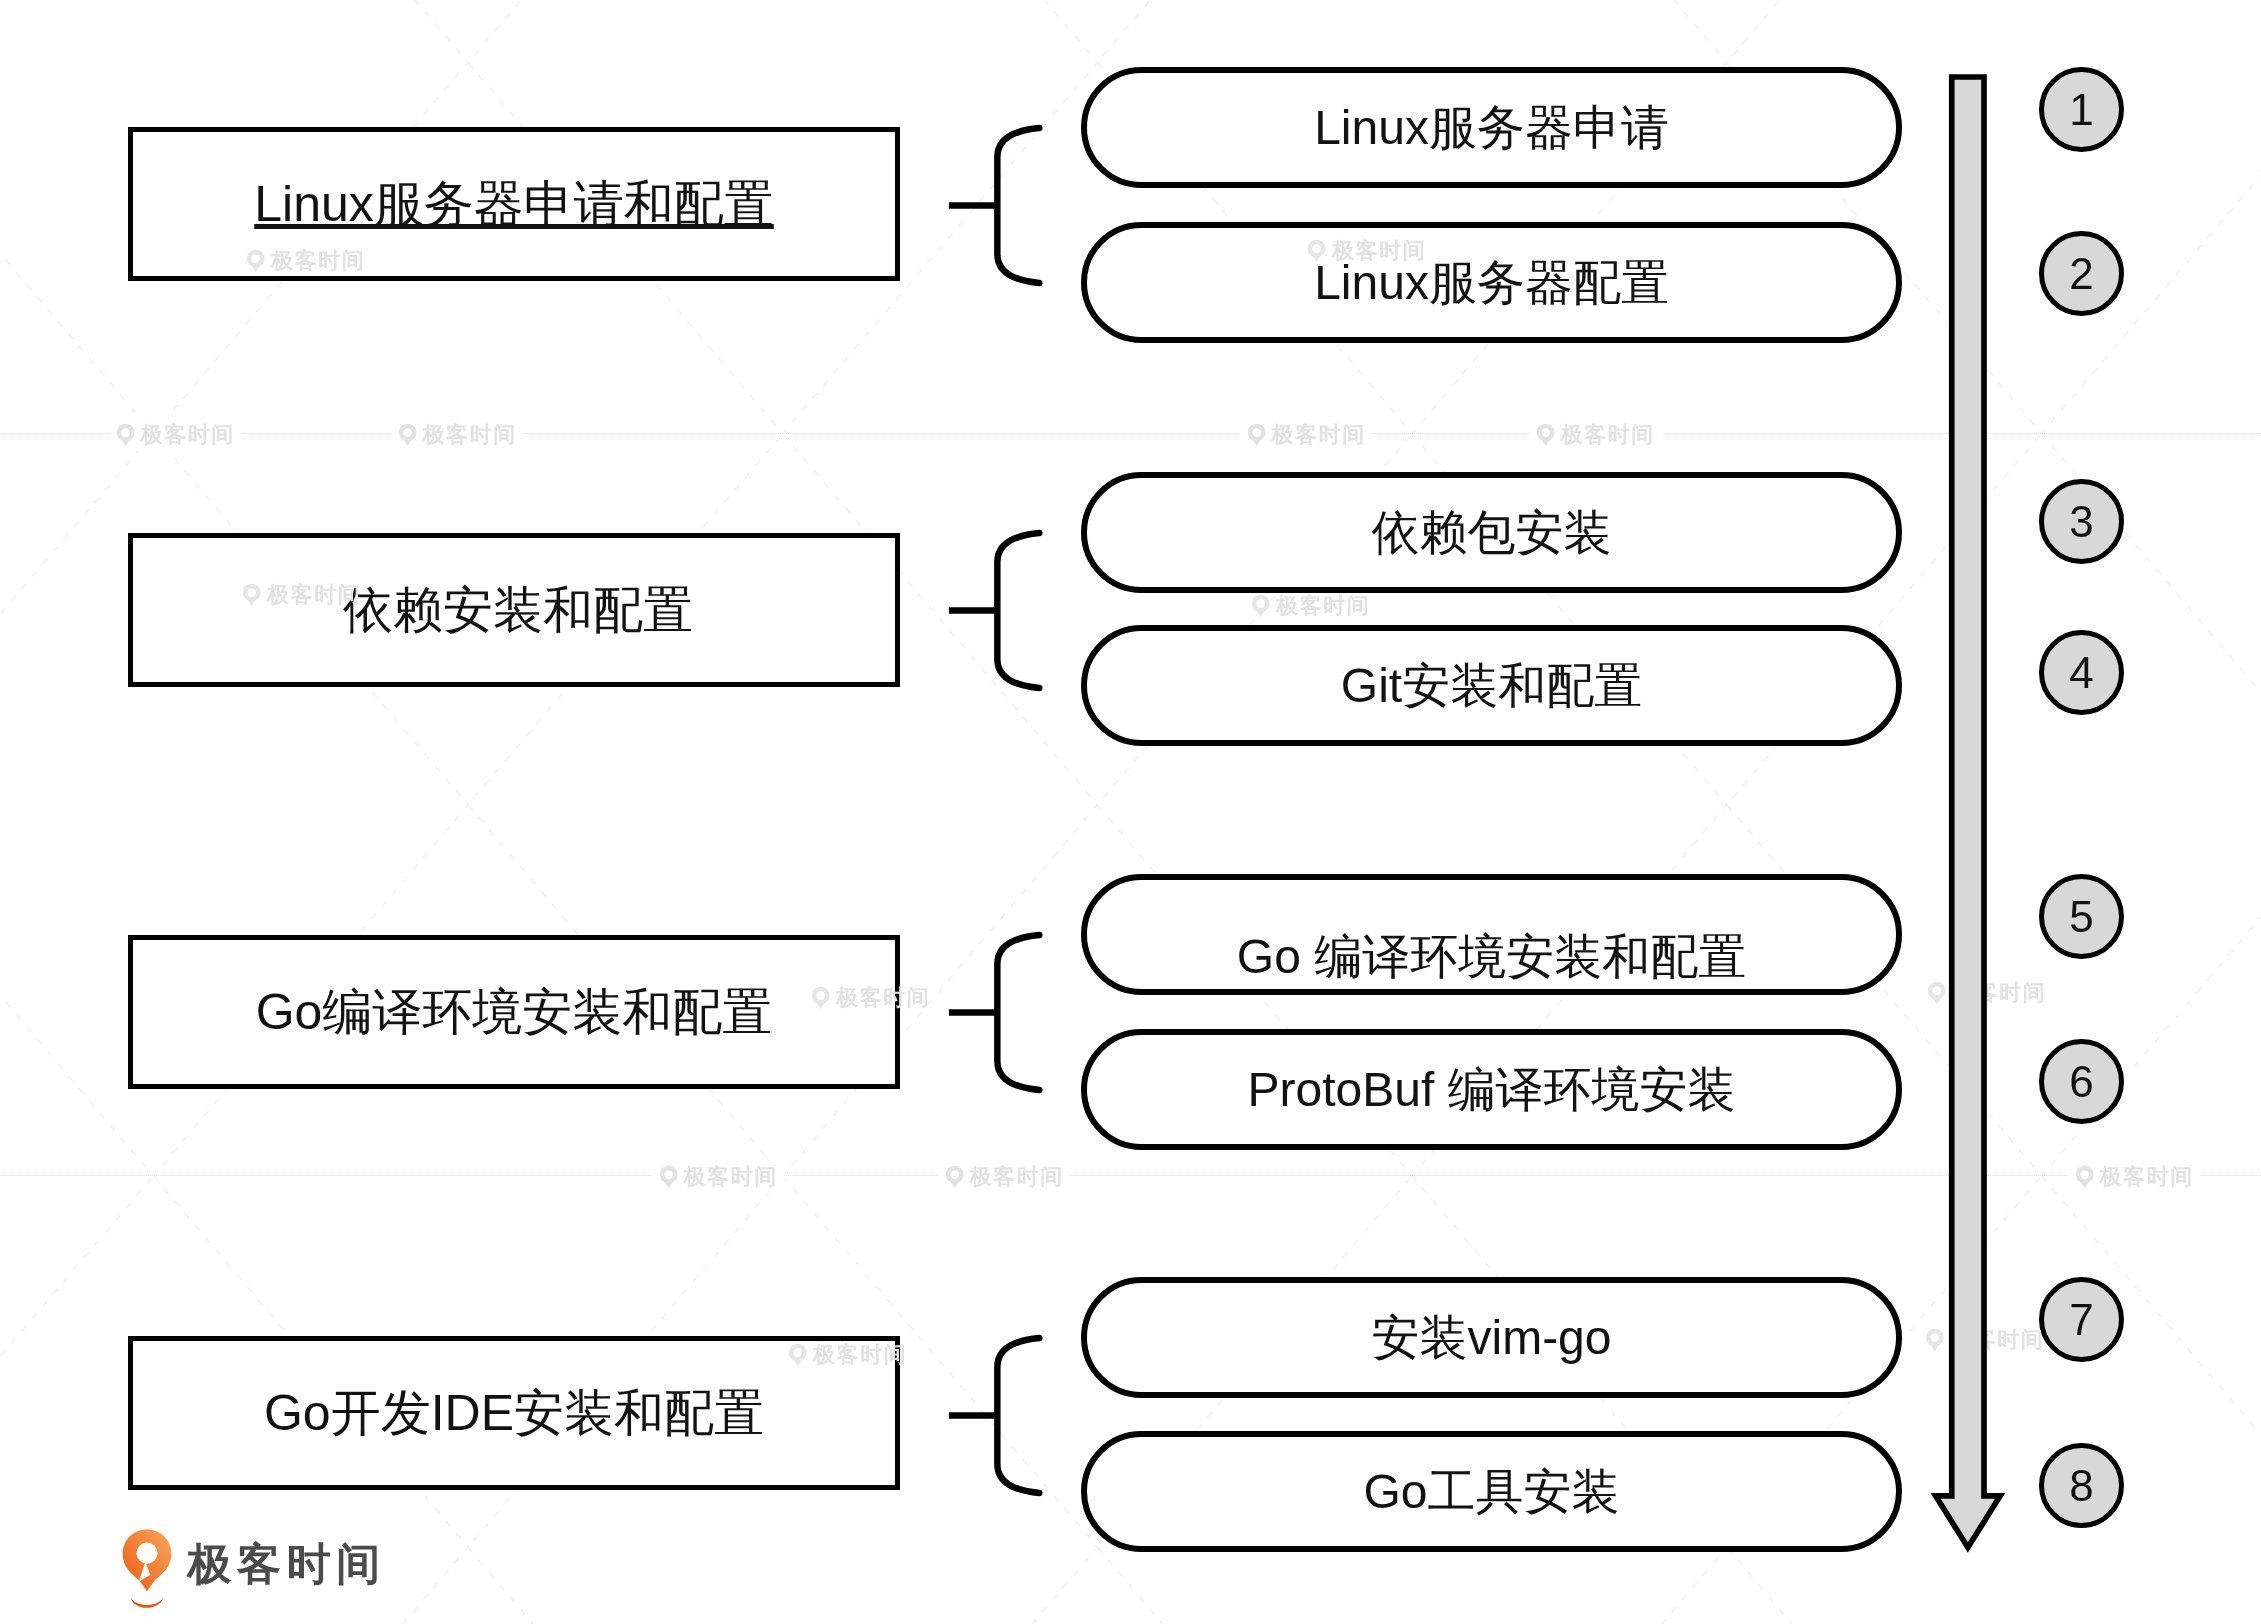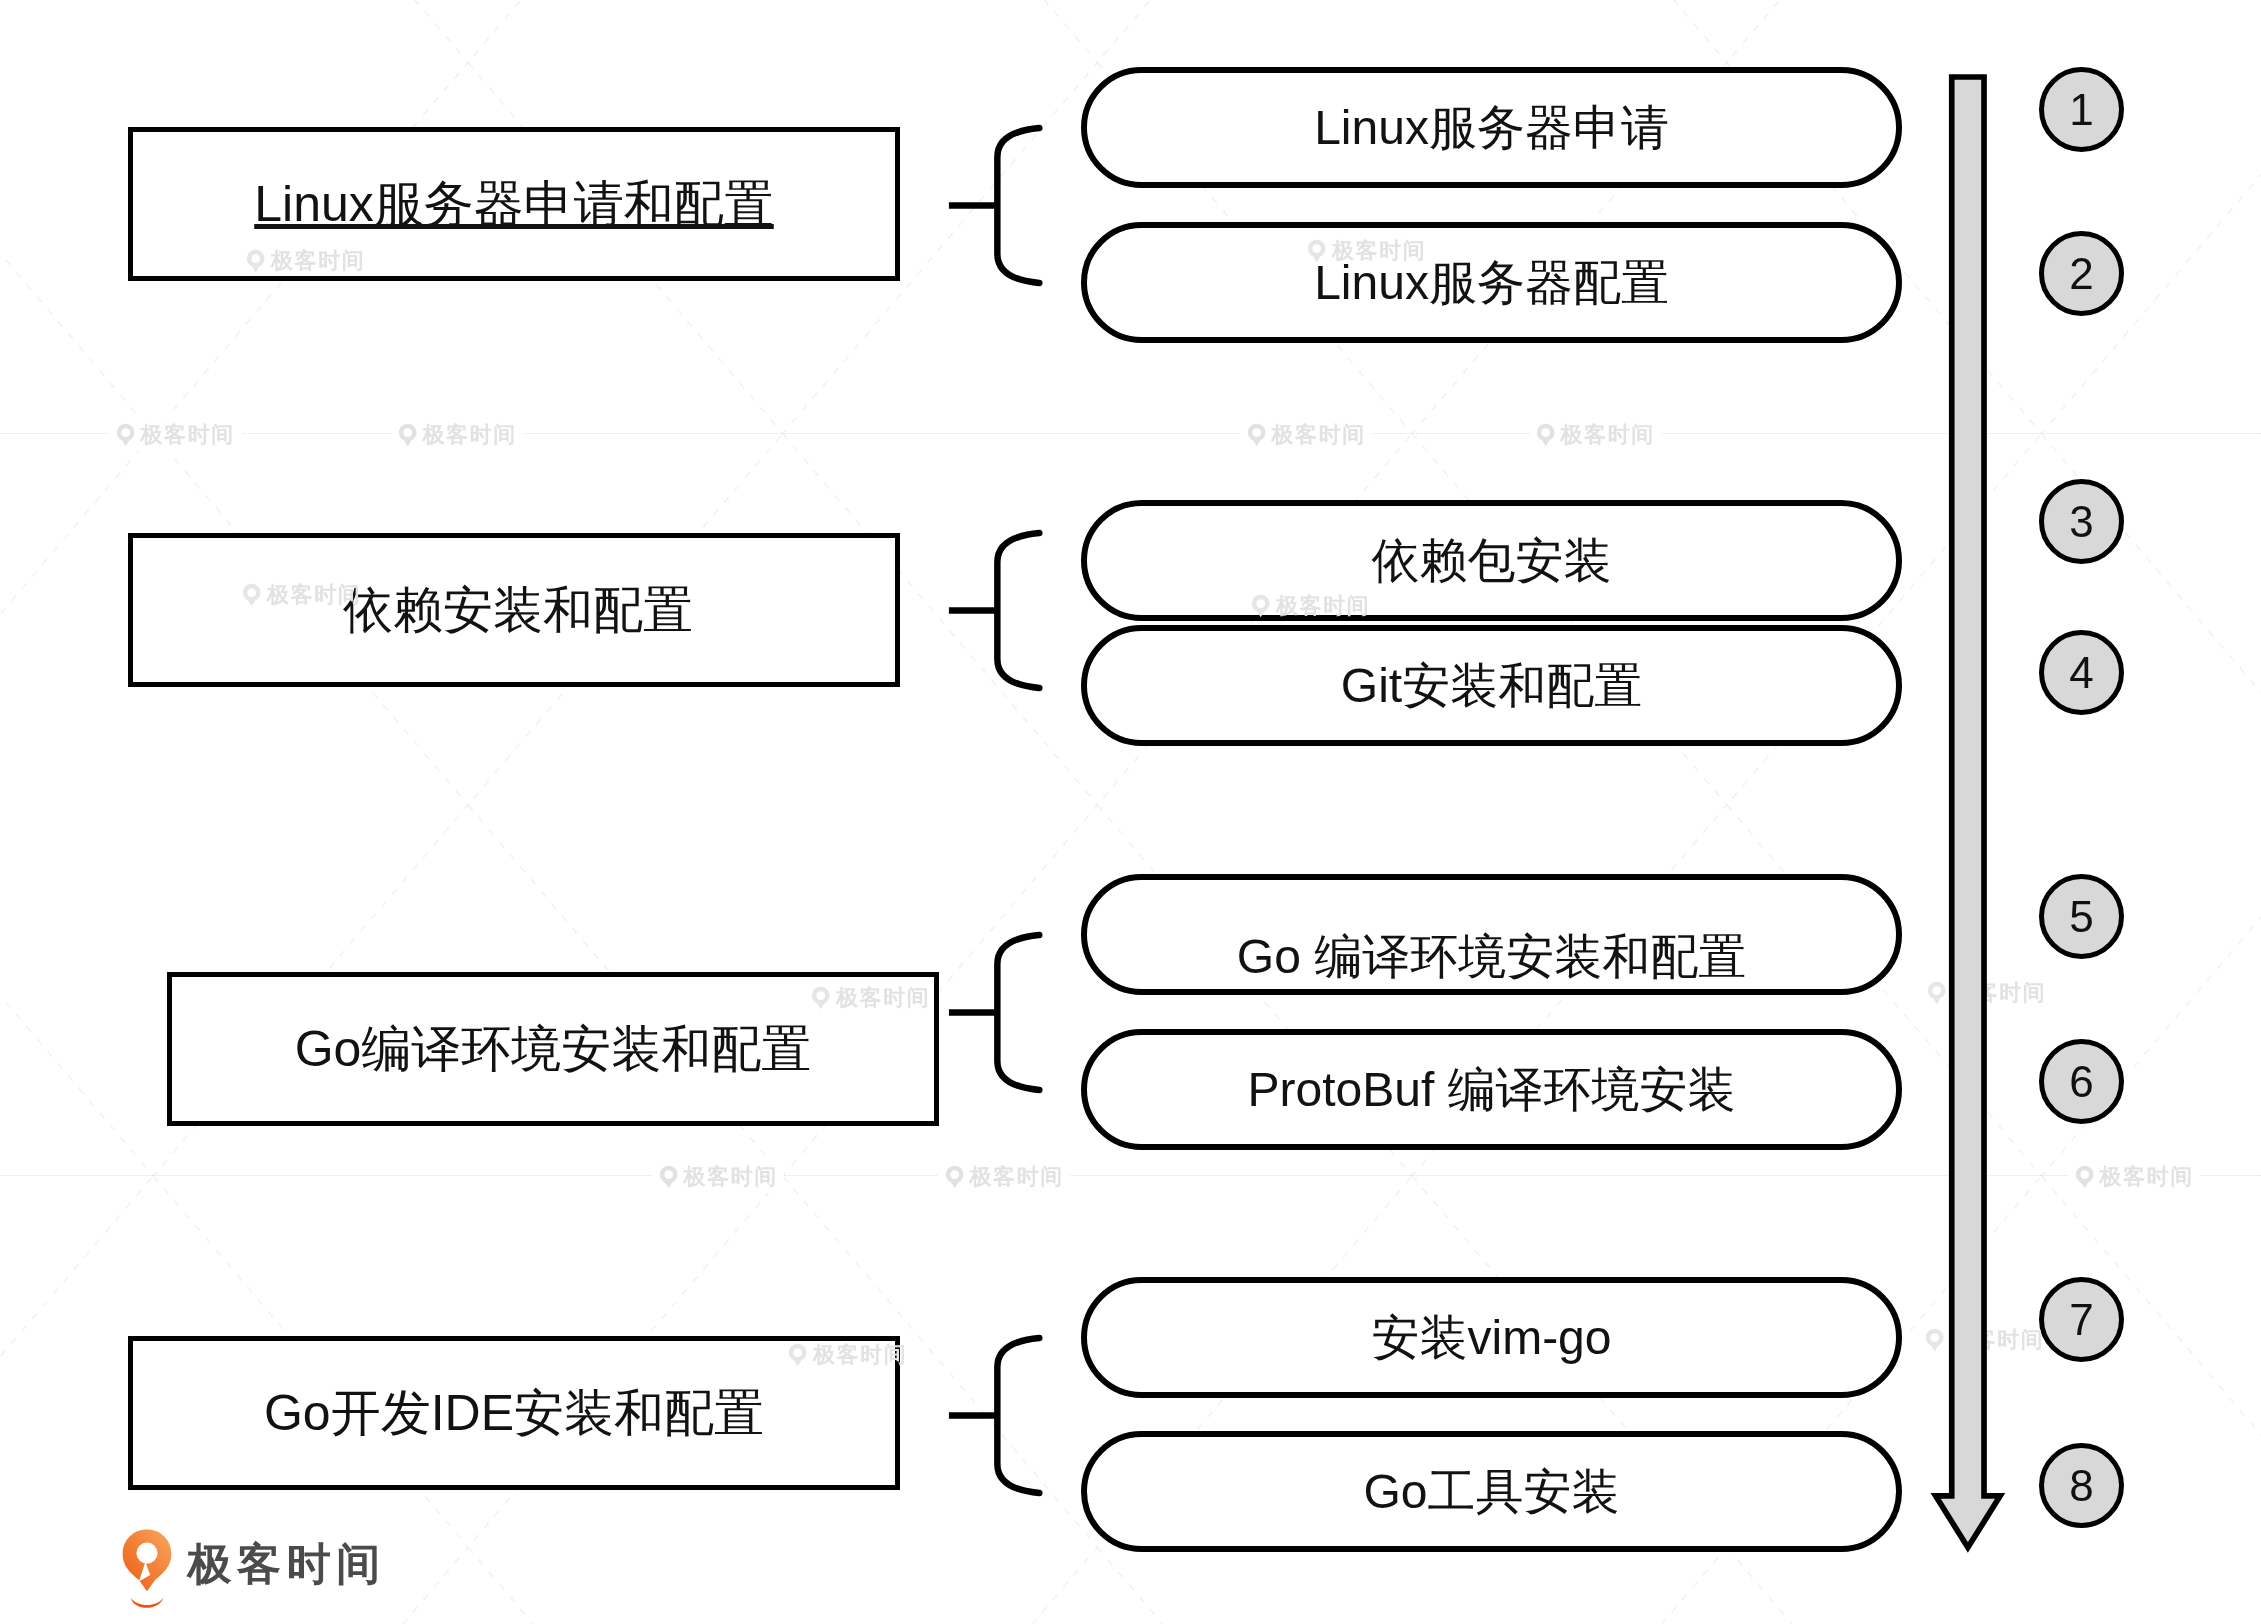--- a/index.html
+++ b/index.html
@@ -21,30 +21,30 @@
   }
   .wm.naked{background:transparent; z-index:5; padding:1.6px 0;}
   .wm svg{display:block;}
   
   .box{
     position:absolute; left:128px; width:772px; height:154px; box-sizing:border-box;
     border:5.6px solid #000; background:#fff; z-index:3;
     display:flex; align-items:center; justify-content:center;
     font-size:50px; font-weight:500; color:#121212; white-space:nowrap;
   }
-  .box.b1{top:127px;text-decoration:underline;} .box.b2{top:533px;padding-left:8px;} .box.b3{top:972px;margin-left:39px;} .box.b4{top:1336px;}
+  .box.b1{top:127px;text-decoration:underline;} .box.b2{top:533px;padding-left:8px;} .box.b3{top:935px;} .box.b4{top:1336px;}
   
   .pill{
     position:absolute; left:1081px; width:821px; height:121px; box-sizing:border-box;
     border:6.5px solid #000; border-radius:61px; background:#fff; z-index:3;
     display:flex; align-items:center; justify-content:center;
     font-size:48px; font-weight:500; color:#121212; white-space:nowrap;
   }
   .pill.p1{top:67px;}  .pill.p2{top:222px;}
-  .pill.p3{top:500px;} .pill.p4{top:625px;}
+  .pill.p3{top:472px;} .pill.p4{top:625px;}
   .pill.p5{top:874px;align-items:flex-end;}.pill.p6{top:1029px;align-items:center;}
   .pill.p7{top:1277px;}.pill.p8{top:1431px;}
   
   .step{
     position:absolute; left:2039px; width:85px; height:85px; box-sizing:border-box;
     border:5.6px solid #000; border-radius:50%; background:#d8d8d8; z-index:4;
     display:flex; align-items:center; justify-content:center;
     font-size:44px; color:#111;
   }
   .step.s1{top:67px;}  .step.s2{top:231px;}

